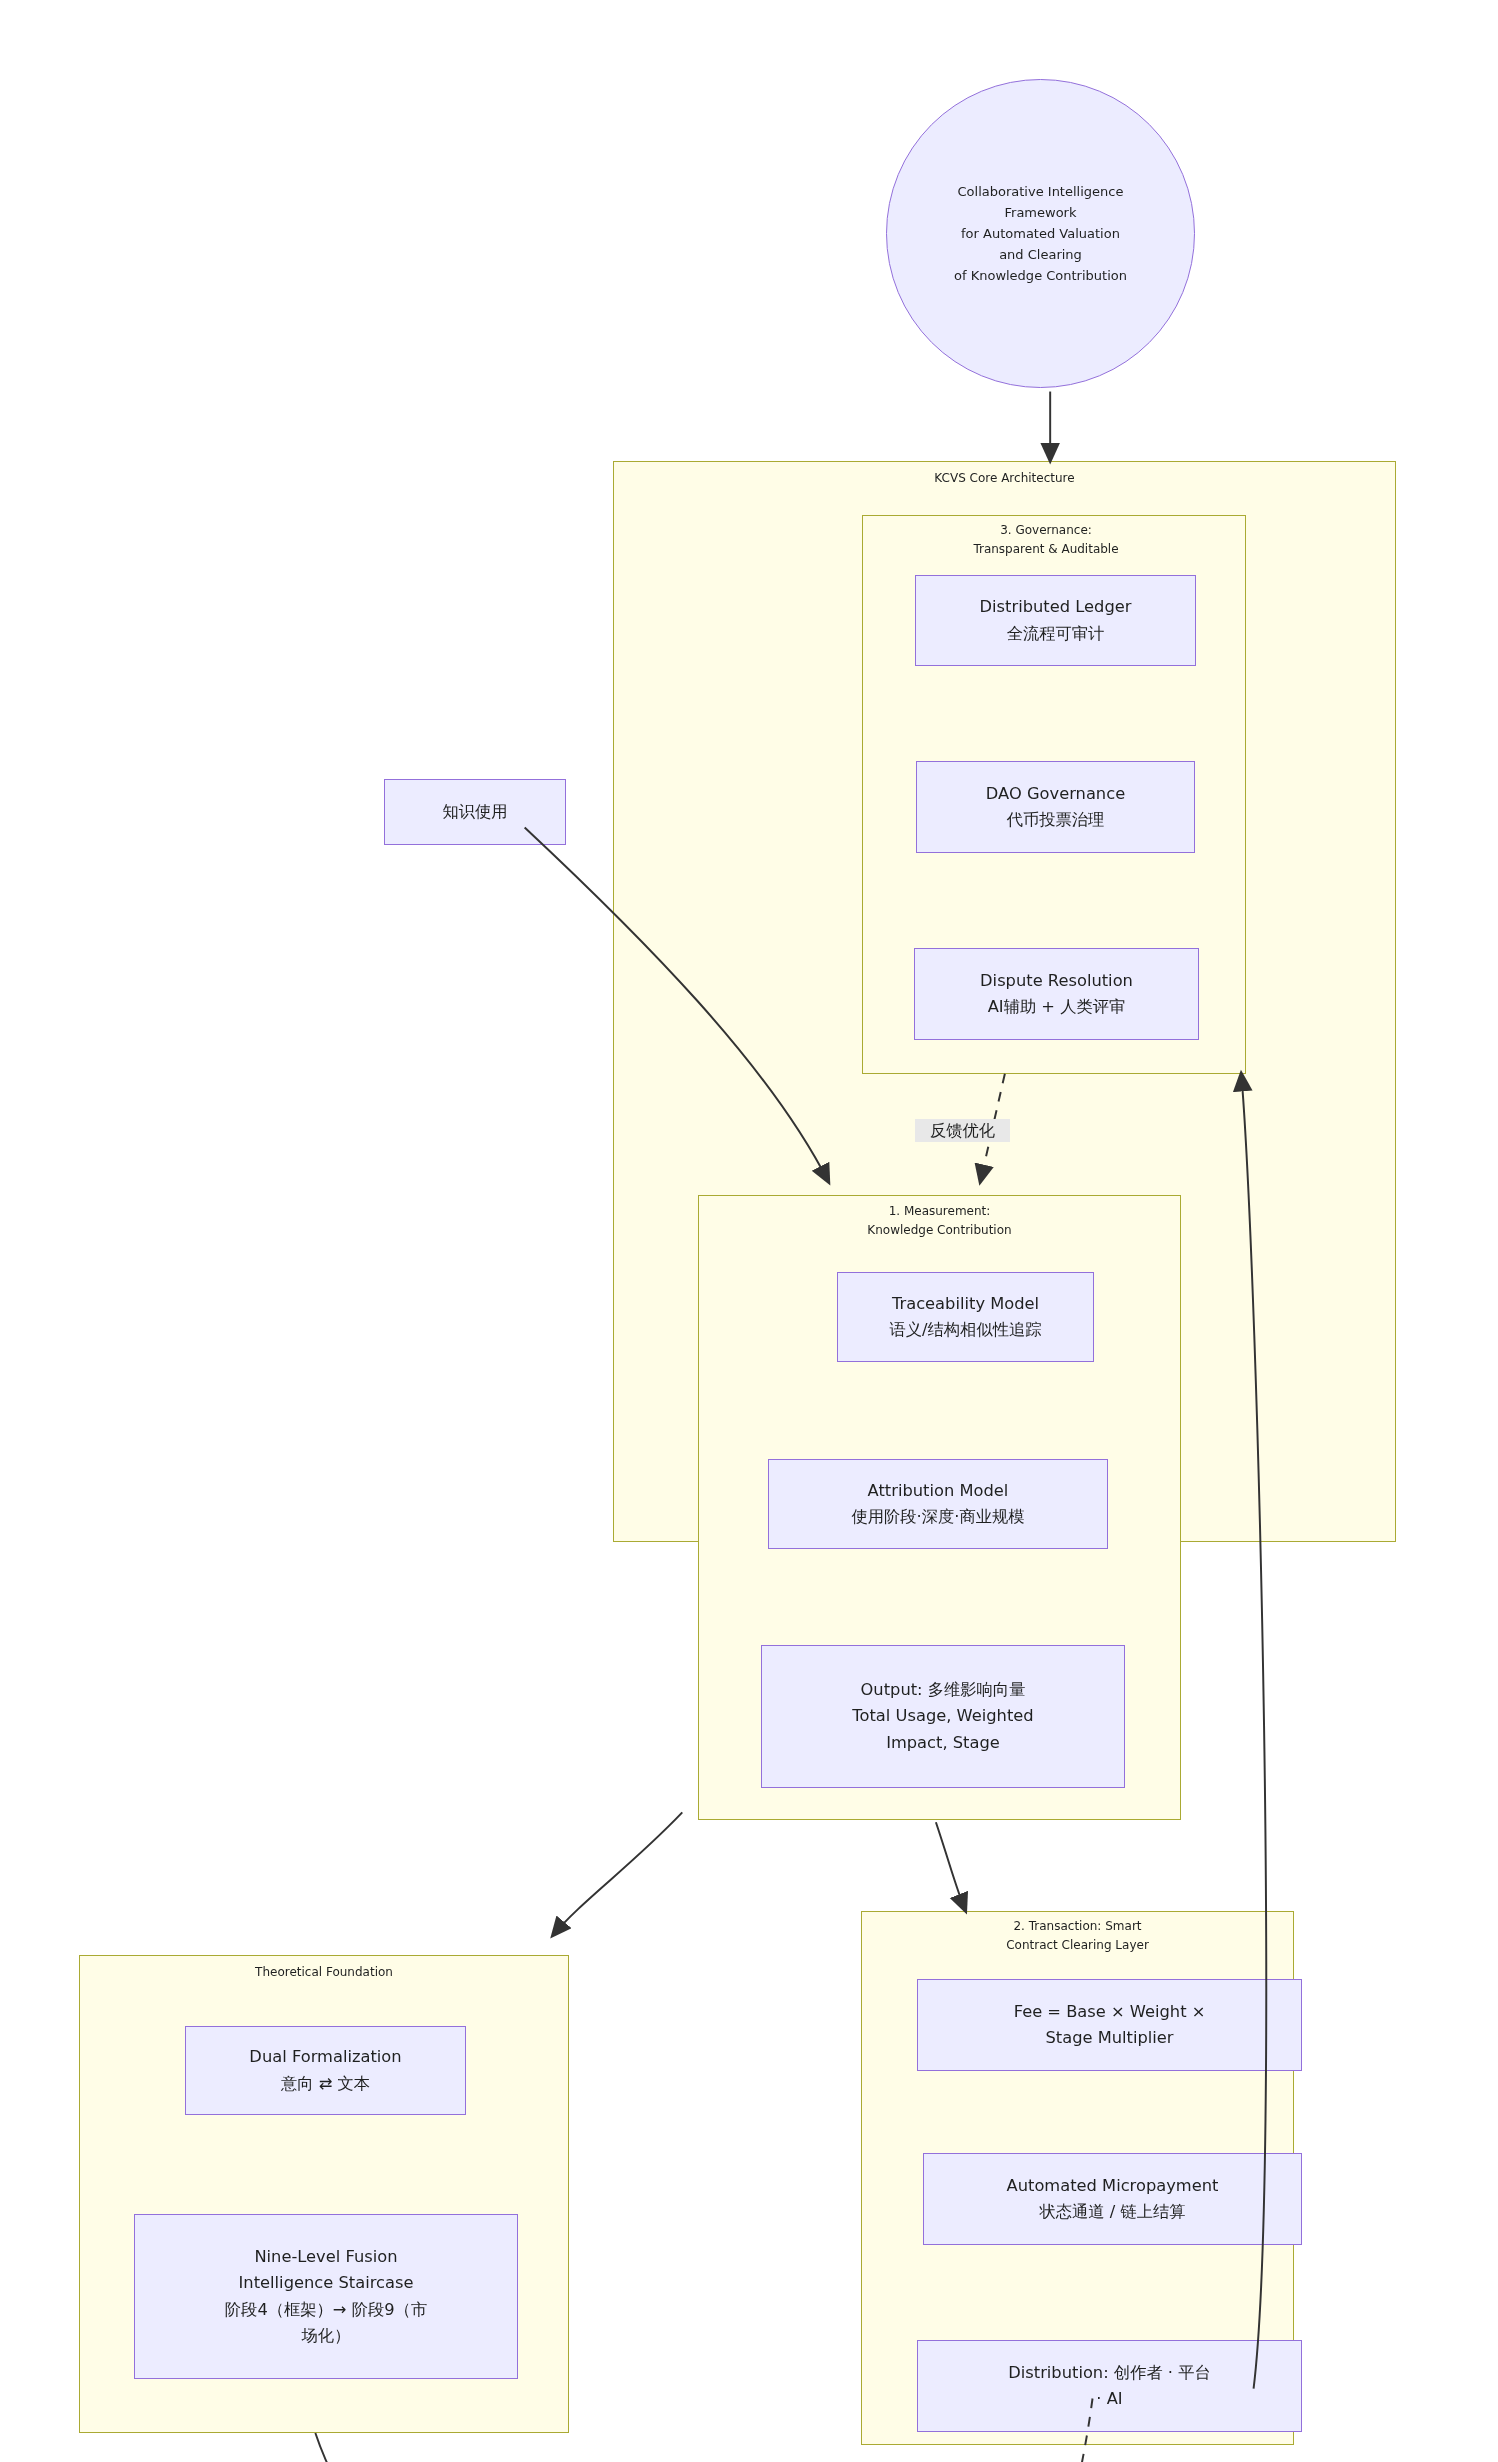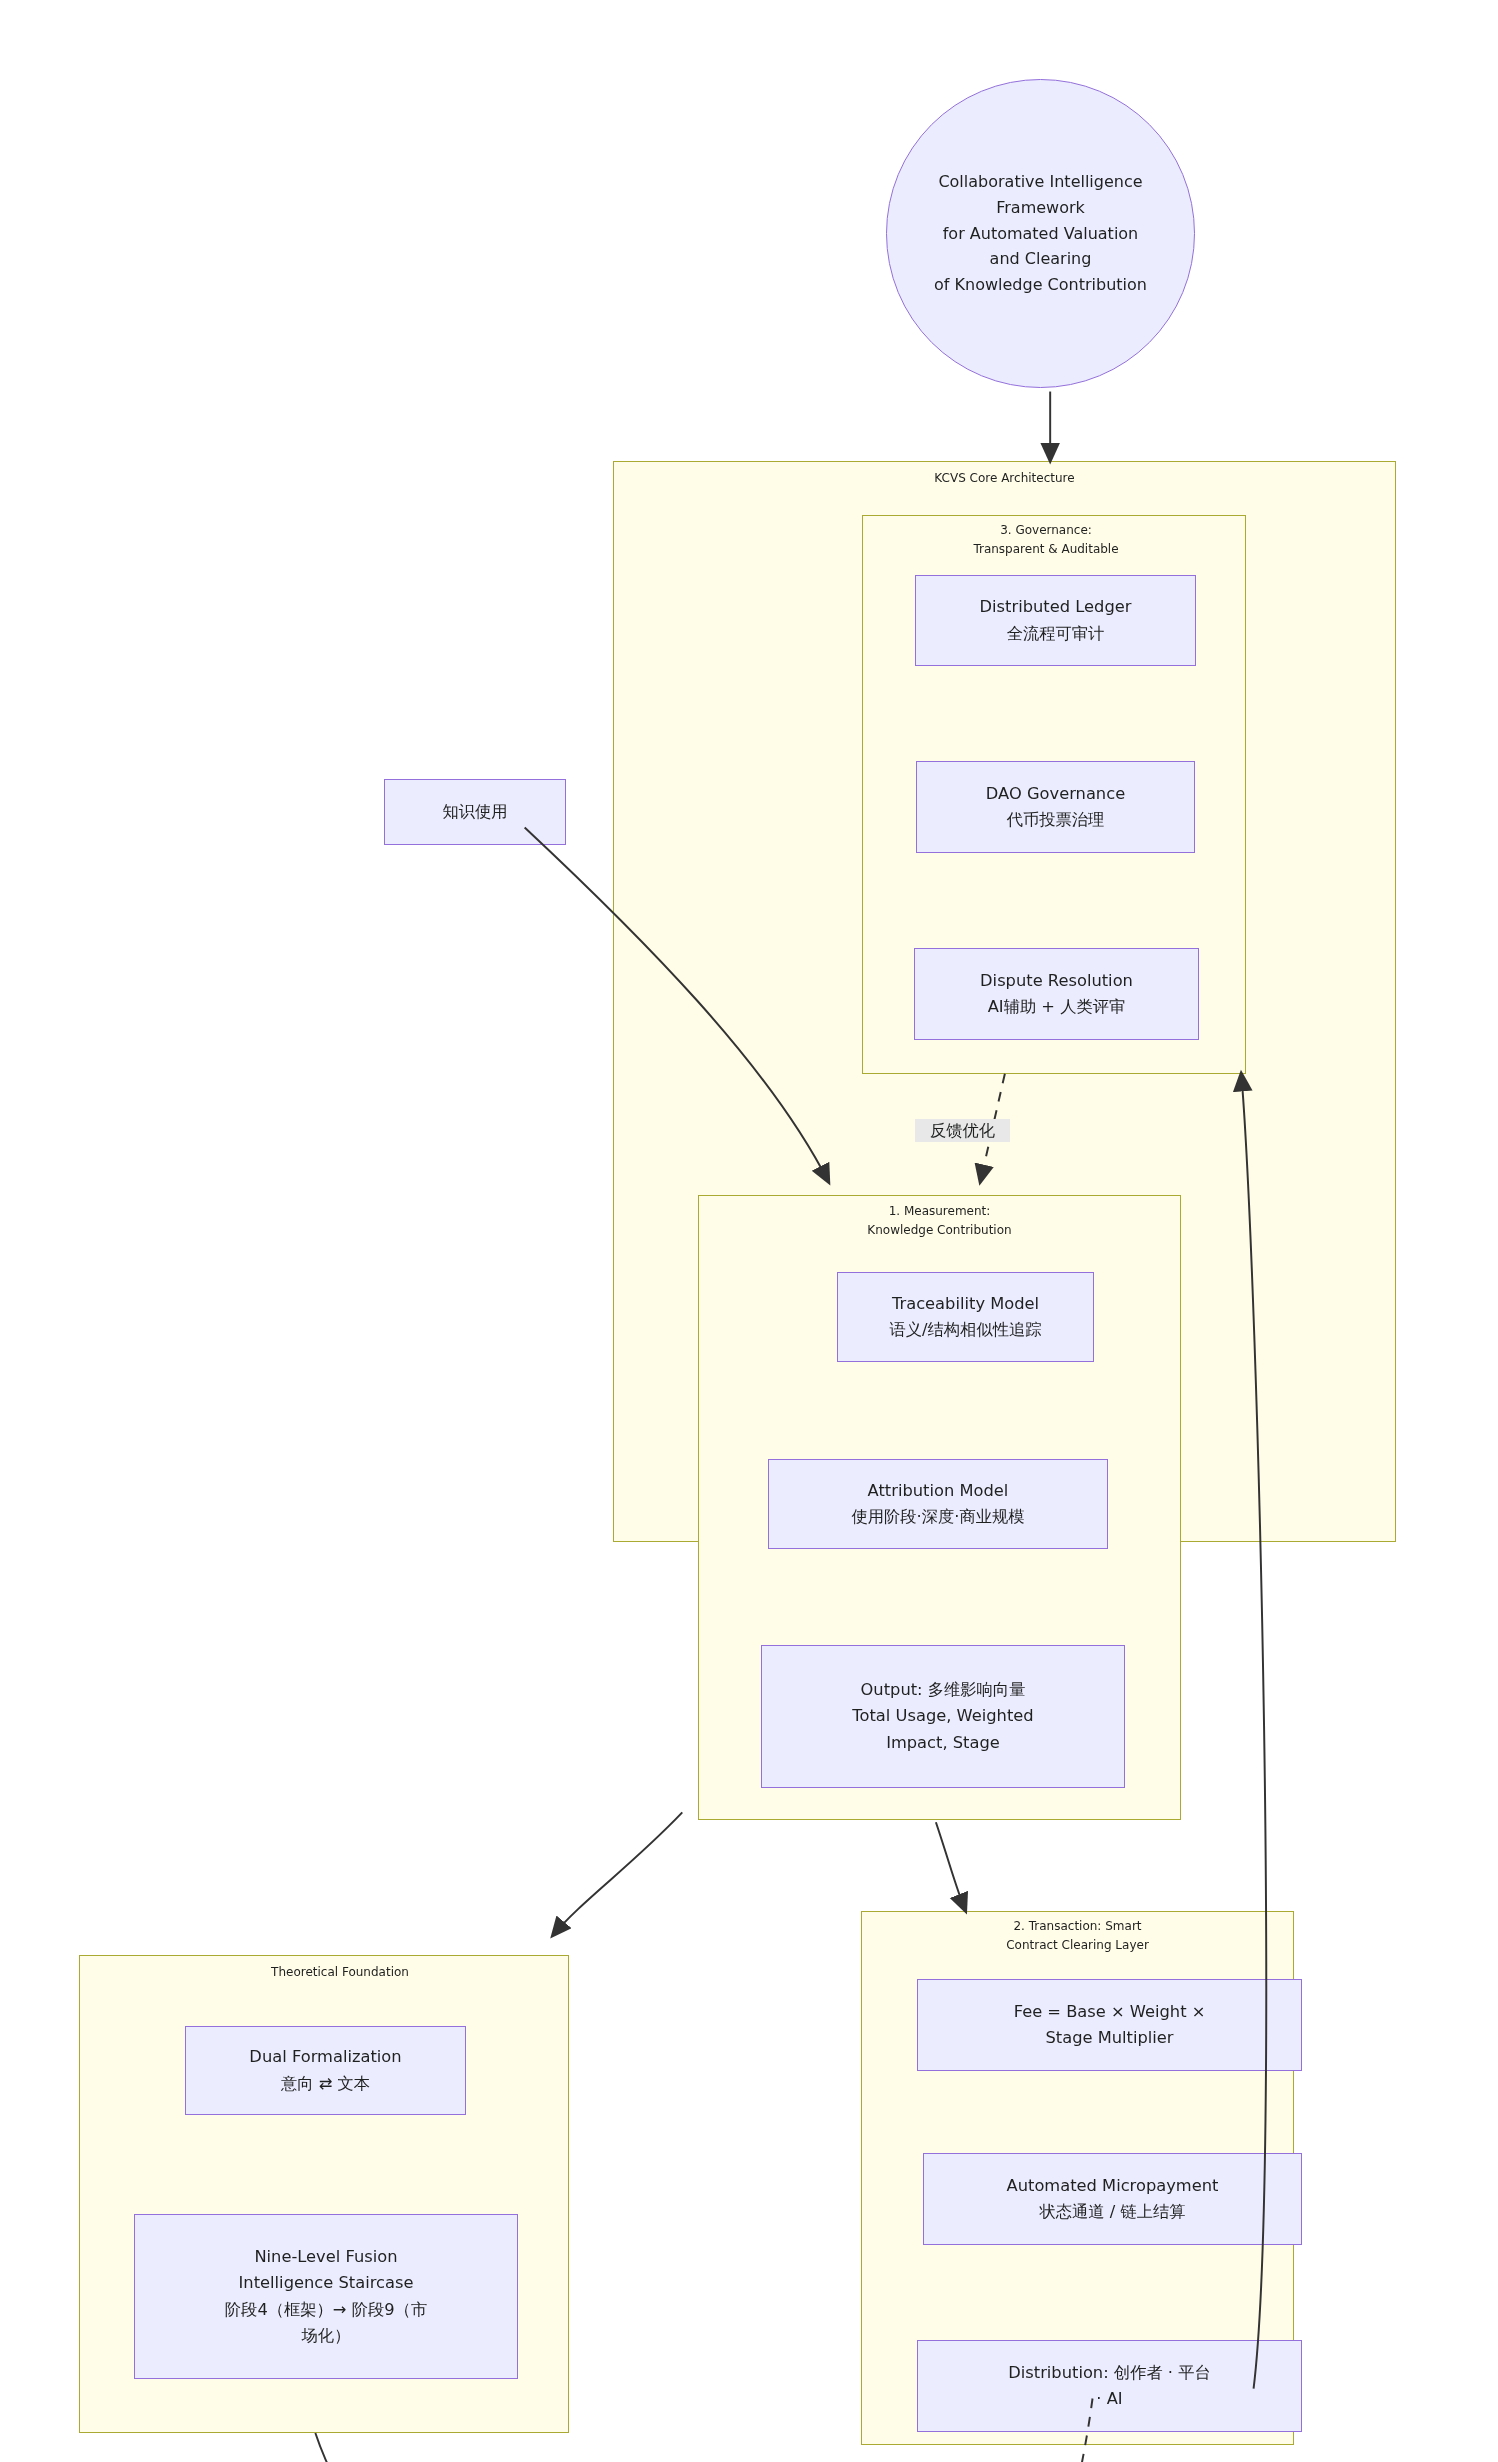--- a/index.html
+++ b/index.html
@@ -62,21 +62,21 @@
   .node-round{
     position:absolute;
     background:#ececff;
     border:1.5px solid #9370db;
     border-radius:50%;
     box-sizing:border-box;
     display:flex;
     align-items:center;
     justify-content:center;
     text-align:center;
-    font-size:16px;
+    font-size:13px;
     line-height:1.62;
     color:#1f2020;
     white-space:pre-line;
     z-index:4;
   }
   
   .edge-label{
     position:absolute;
     background:#e8e8e8;
     font-size:16.3px;
@@ -191,21 +191,21 @@
 状态通道 / 链上结算</span>
   </div>
 
   <div class="node" style="left:917px; top:2320px; width:385px; height:92px;">
     <span>Distribution: 创作者 · 平台
 · AI</span>
   </div>
 
   <div class="cluster cluster-outer" style="left:79px; top:1955px; width:490px; height:478px;">
   </div>
-  <div class="cluster-title" style="left:79px; top:1963px; width:490px;padding-left:16px;">Theoretical Foundation</div>
+  <div class="cluster-title" style="left:79px; top:1963px; width:490px;">Theoretical Foundation</div>
 
   <div class="node" style="left:185px; top:2006px; width:281px; height:89px;">
     <span>Dual Formalization
 意向 ⇄ 文本</span>
   </div>
 
   <div class="node" style="left:134px; top:2194px; width:384px; height:165px;">
     <span>Nine-Level Fusion
 Intelligence Staircase
 阶段4（框架）→ 阶段9（市

